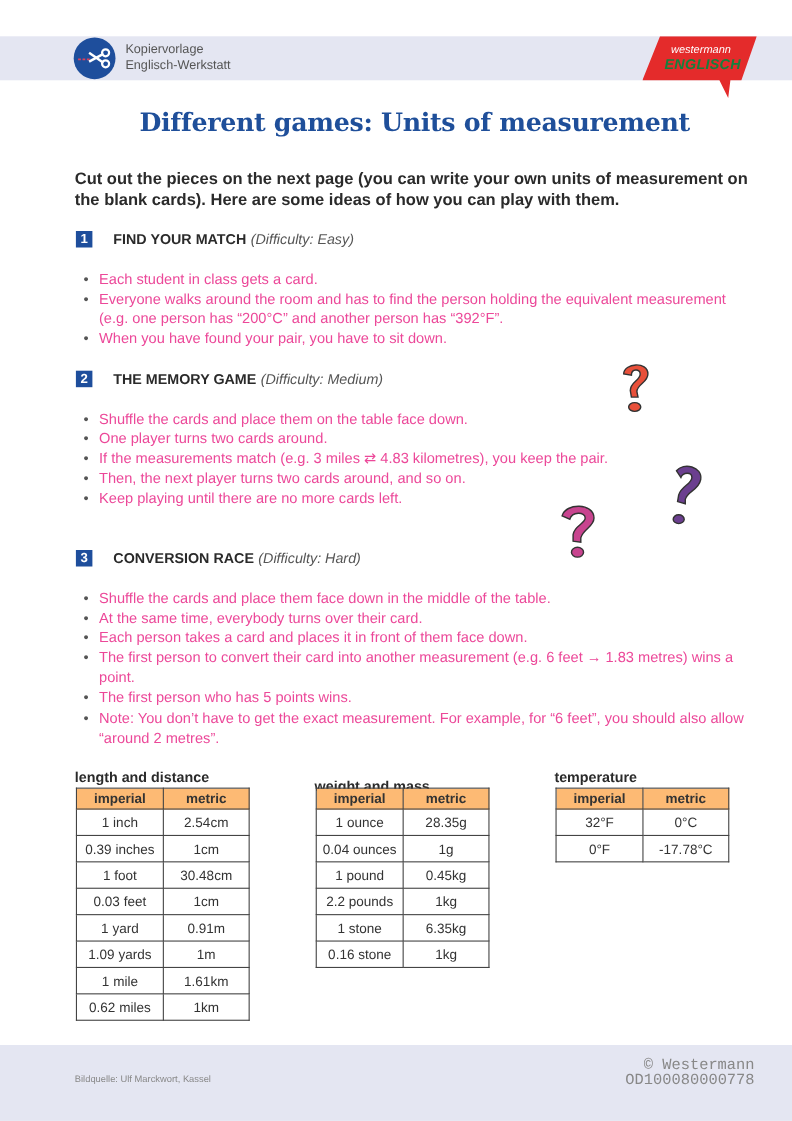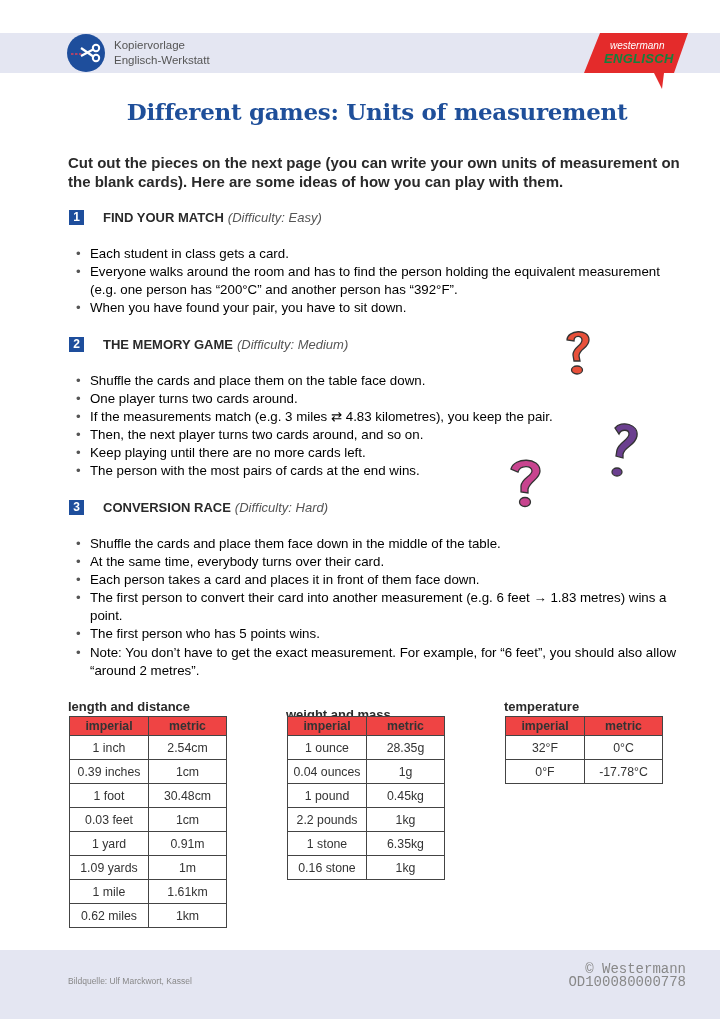--- a/index.html
+++ b/index.html
@@ -16,29 +16,29 @@
 
     .title { position: absolute; left: 0; top: 98px; width: 754px; text-align: center; font-family: "DejaVu Serif", serif; font-weight: bold; font-size: 23px; color: #1f4f9a; letter-spacing: -0.3px; }
 
     .intro { position: absolute; left: 68px; top: 153px; width: 620px; font-family: "Liberation Sans", sans-serif; font-weight: bold; font-size: 15px; line-height: 19px; color: #2a2a2a; }
 
     .section-head { position: absolute; left: 69px; height: 16px; font-family: "Liberation Sans", sans-serif; font-size: 13px; display: flex; align-items: center; }
     .num-badge { width: 15px; height: 15px; background: #1e4e9c; color: #fff; font-weight: bold; font-size: 12px; text-align: center; line-height: 15px; margin-right: 19px; }
     .sec-title { font-weight: bold; color: #2a2a2a; margin-right: 4px; }
     .sec-diff { font-style: italic; color: #555; }
 
-    .bullets { position: absolute; left: 76px; width: 610px; list-style: none; font-family: "Liberation Sans", sans-serif; font-size: 13.3px; line-height: 18.1px; color: #000000; }
+    .bullets { position: absolute; left: 76px; width: 610px; list-style: none; font-family: "Liberation Sans", sans-serif; font-size: 13.3px; line-height: 18.1px; color: #ec4899; }
     .bullets li { position: relative; padding-left: 14px; }
     .bullets li::before { content: "•"; position: absolute; left: 0; top: 0; color: #555; }
 
     .qmark { position: absolute; }
 
     .tbl-caption { position: absolute; font-family: "Liberation Sans", sans-serif; font-weight: bold; font-size: 13px; color: #2a2a2a; }
     table.conv { position: absolute; border-collapse: collapse; font-family: "Liberation Sans", sans-serif; font-size: 12.3px; color: #333; }
-    table.conv th { background: #ef4444; font-weight: bold; height: 19px; border: 1.5px solid #444; text-align: center; color: #333; }
+    table.conv th { background: #fdba74; font-weight: bold; height: 19px; border: 1.5px solid #444; text-align: center; color: #333; }
     table.conv td { height: 24px; border: 1.5px solid #444; text-align: center; }
 
     .footer { position: absolute; left: 0; top: 950px; width: 720px; height: 69px; background: #e4e6f2; }
     .foot-left { position: absolute; left: 68px; top: 976px; font-family: "Liberation Sans", sans-serif; font-size: 8.5px; color: #888; }
     .foot-right { position: absolute; right: 34px; top: 963px; text-align: right; font-family: Liberation Mono, monospace; font-size: 14px; line-height: 13px; color: #888; }
   </style>
 </head>
 <body>
 
 <div class="header-band"></div>
@@ -80,21 +80,20 @@
   <span class="num-badge">2</span>
   <span class="sec-title">THE MEMORY GAME</span>
   <span class="sec-diff">(Difficulty: Medium)</span>
 </div>
 <ul class="bullets" style="top:372px; width:520px;">
   <li>Shuffle the cards and place them on the table face down.</li>
   <li>One player turns two cards around.</li>
   <li>If the measurements match (e.g. 3 miles ⇄ 4.83 kilometres), you keep the pair.</li>
   <li>Then, the next player turns two cards around, and so on.</li>
   <li>Keep playing until there are no more cards left.</li>
-  <li>The person with the most pairs of cards at the end wins.</li>
 </ul>
 
 <svg class="qmark" style="left:562px; top:328px;" width="32" height="50" viewBox="0 0 32 50">
   <path d="M5,12 C5,2 27,0 27,12 C27,20 17,21 17,28 L18,33 L12,33 L11,27 C11,19 20,18 20,12 C20,7 12,7 12,13 Z" fill="#e8503a" stroke="#333" stroke-width="1.3"></path>
   <ellipse cx="15" cy="42" rx="5.5" ry="4" fill="#e8503a" stroke="#333" stroke-width="1.3"></ellipse>
 </svg>
 <svg class="qmark" style="left:605px; top:420px;" width="38" height="62" viewBox="0 0 38 62">
   <path d="M10,8 C16,0 34,4 32,16 C30,26 20,26 18,34 L18,38 L11,36 L12,30 C14,22 24,20 24,14 C24,9 16,9 14,14 Z" fill="#6b3f8f" stroke="#333" stroke-width="1.3"></path>
   <ellipse cx="12" cy="52" rx="5" ry="4" fill="#6b3f8f" stroke="#333" stroke-width="1.3"></ellipse>
 </svg>

